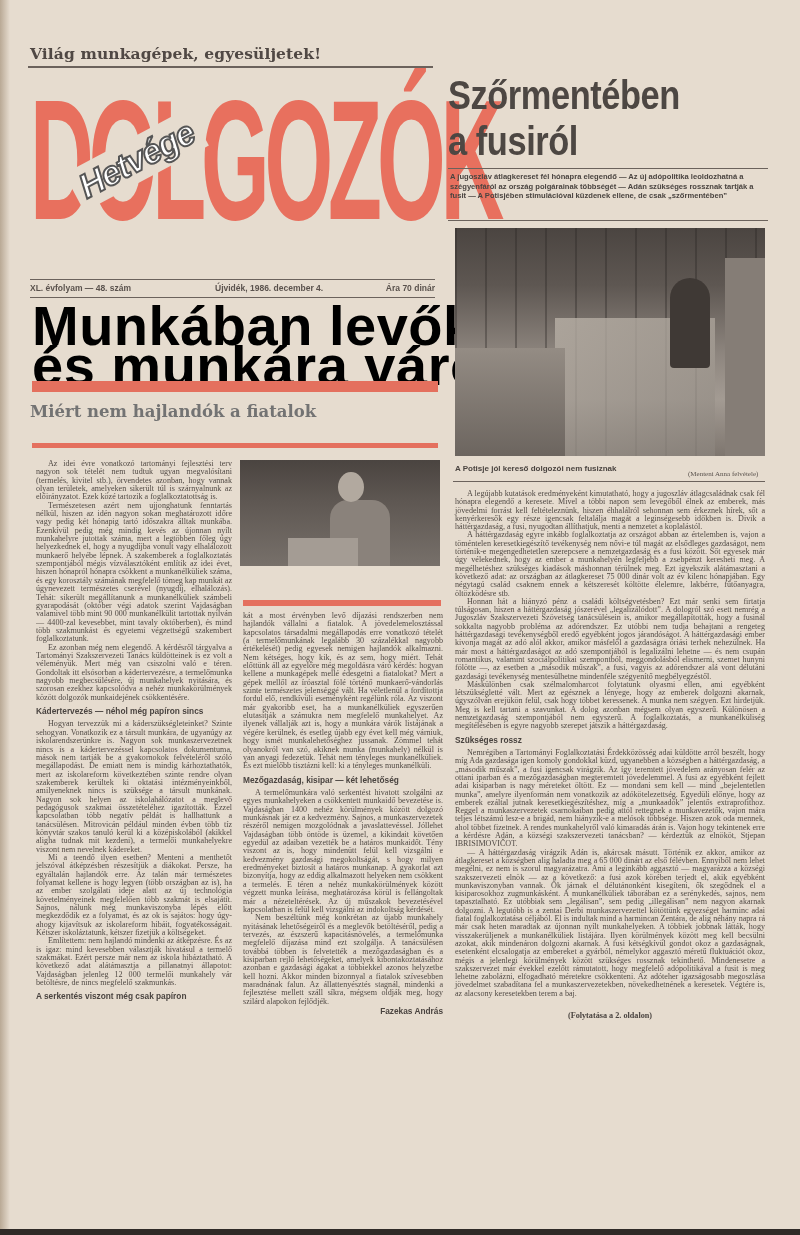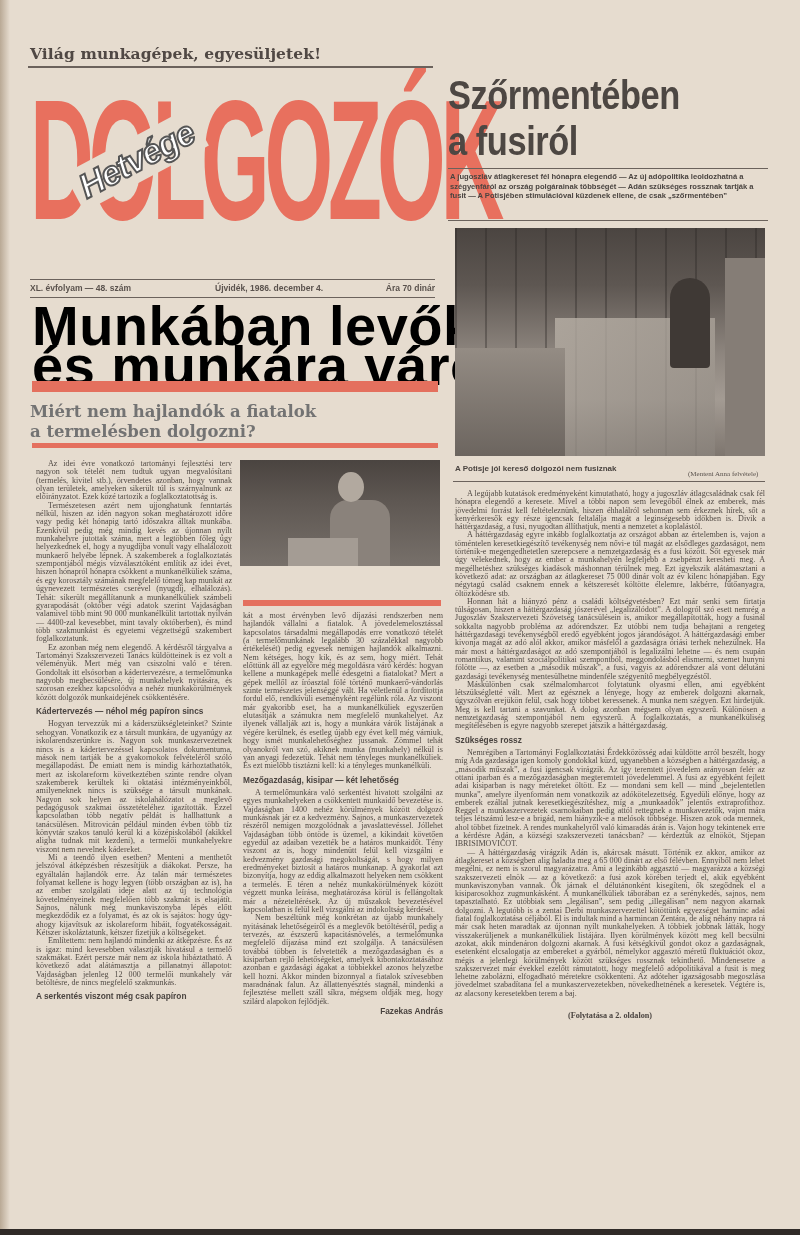--- a/index.html
+++ b/index.html
@@ -90,21 +90,20 @@
 </div>
 <div class="info-rule2"></div>
 
 <div class="h-main">
   <div>Munkában levők</div>
   <div>és munkára várók</div>
 </div>
 <div class="red-bar1"></div>
 <div class="subhead">
   <div>Miért nem hajlandók a fiatalok</div>
-  <div>a termelésben dolgozni?</div>
 </div>
 <div class="red-bar2"></div>
 
 <div class="r-title">
   <div>Szőrmentében</div>
   <div>a fusiról</div>
 </div>
 <div class="r-rule1"></div>
 <div class="r-lead">A jugoszláv átlagkereset fél hónapra elegendő — Az új adópolitika leoldozhatná a szégyenfáról az ország polgárainak többségét — Adán szükséges rossznak tartják a fusit — A Potisjében stimulációval küzdenek ellene, de csak „szőrmentében”</div>
 <div class="r-rule2"></div>

